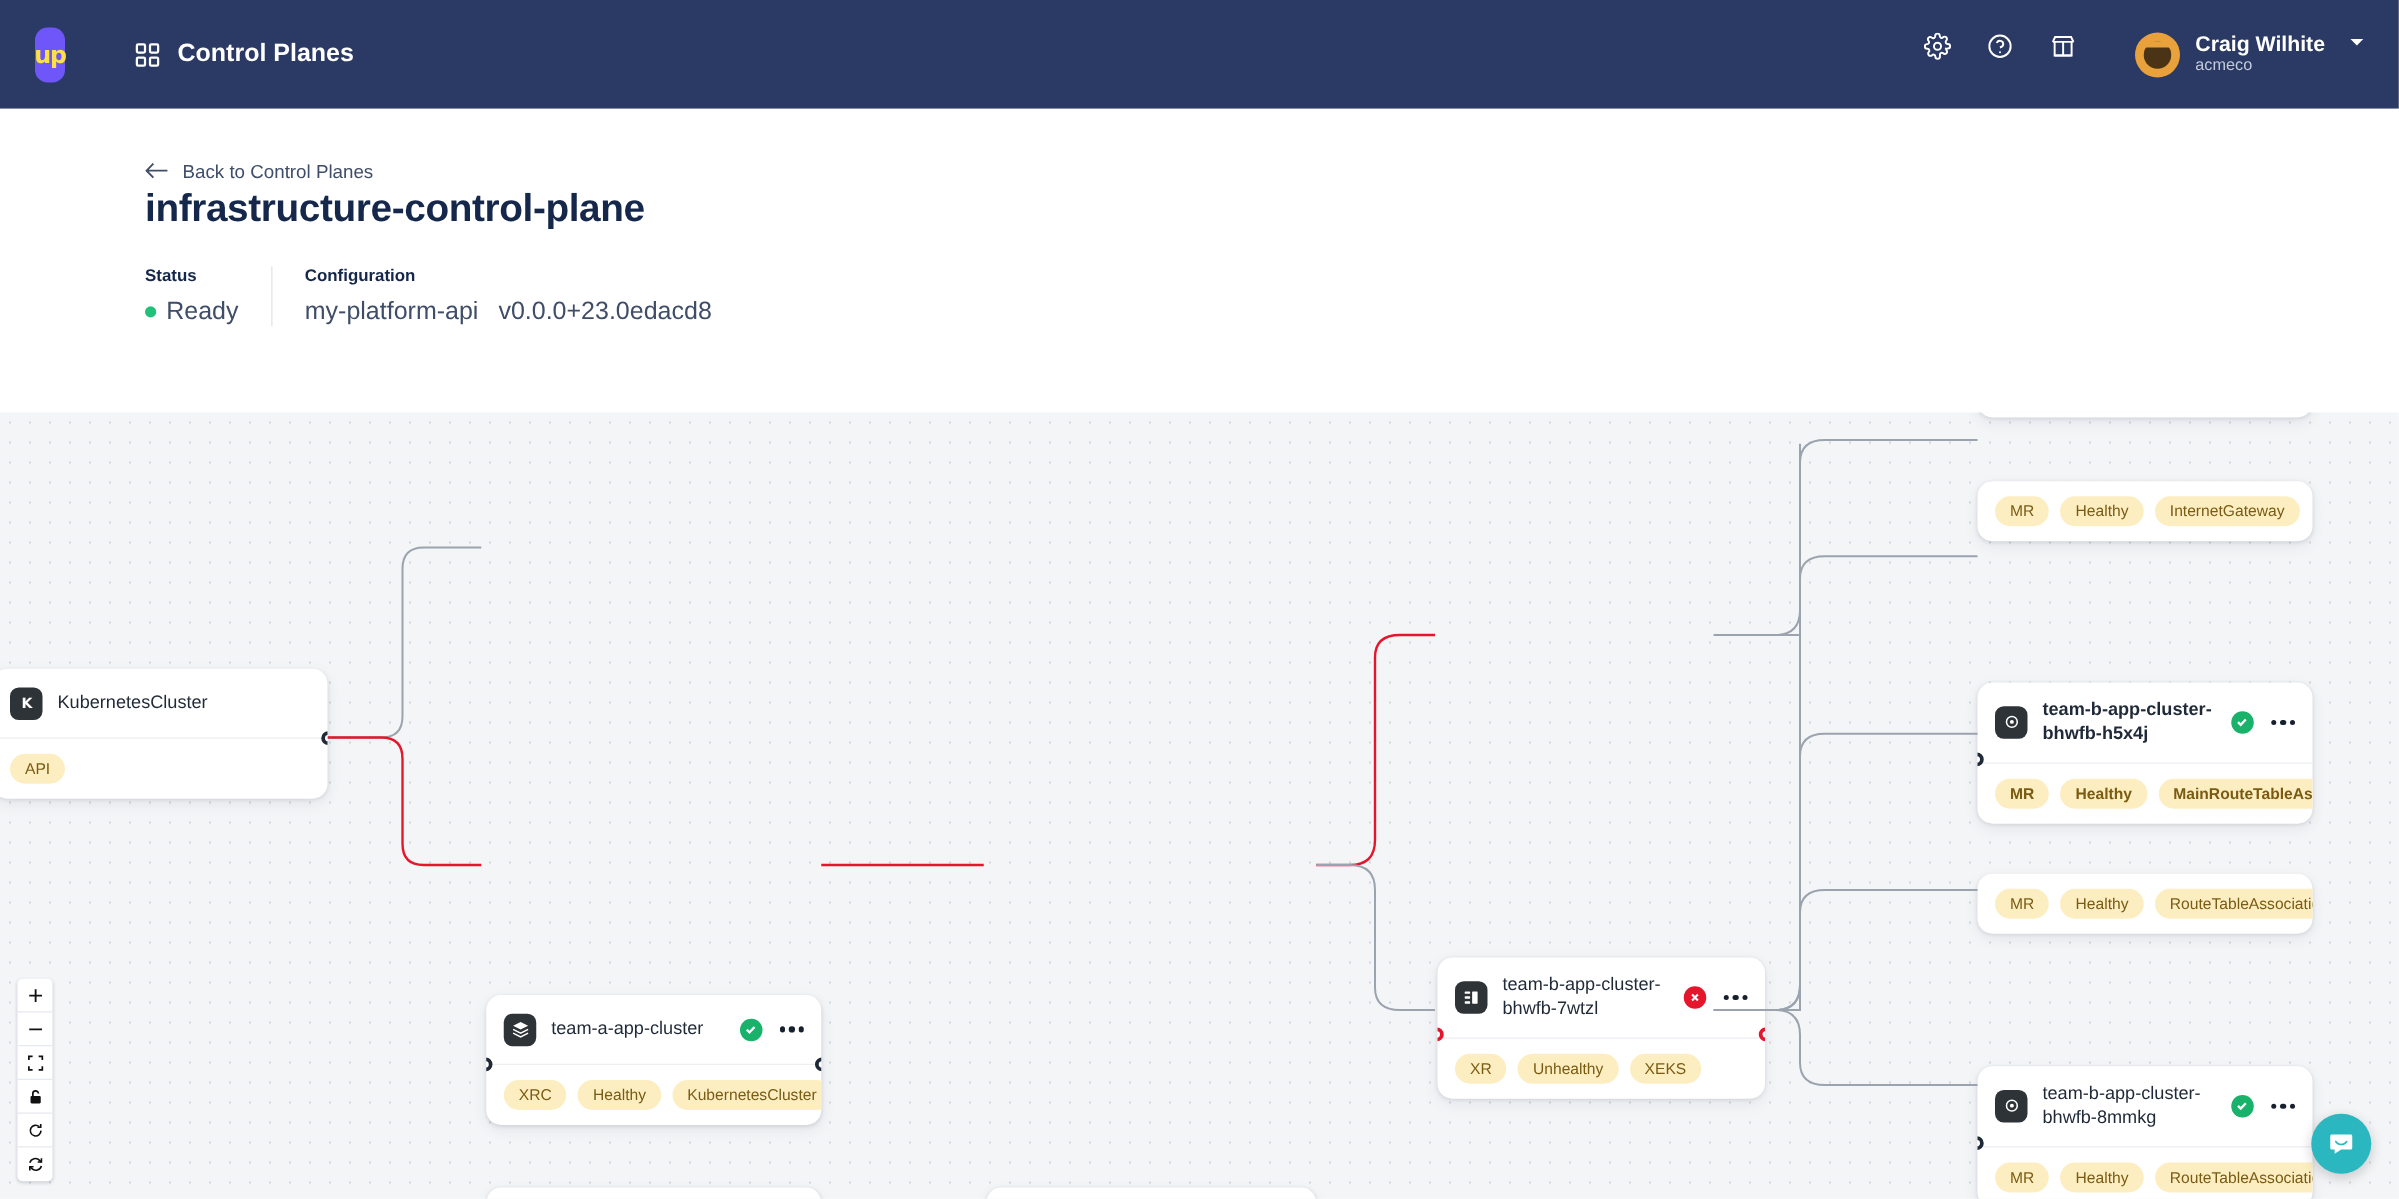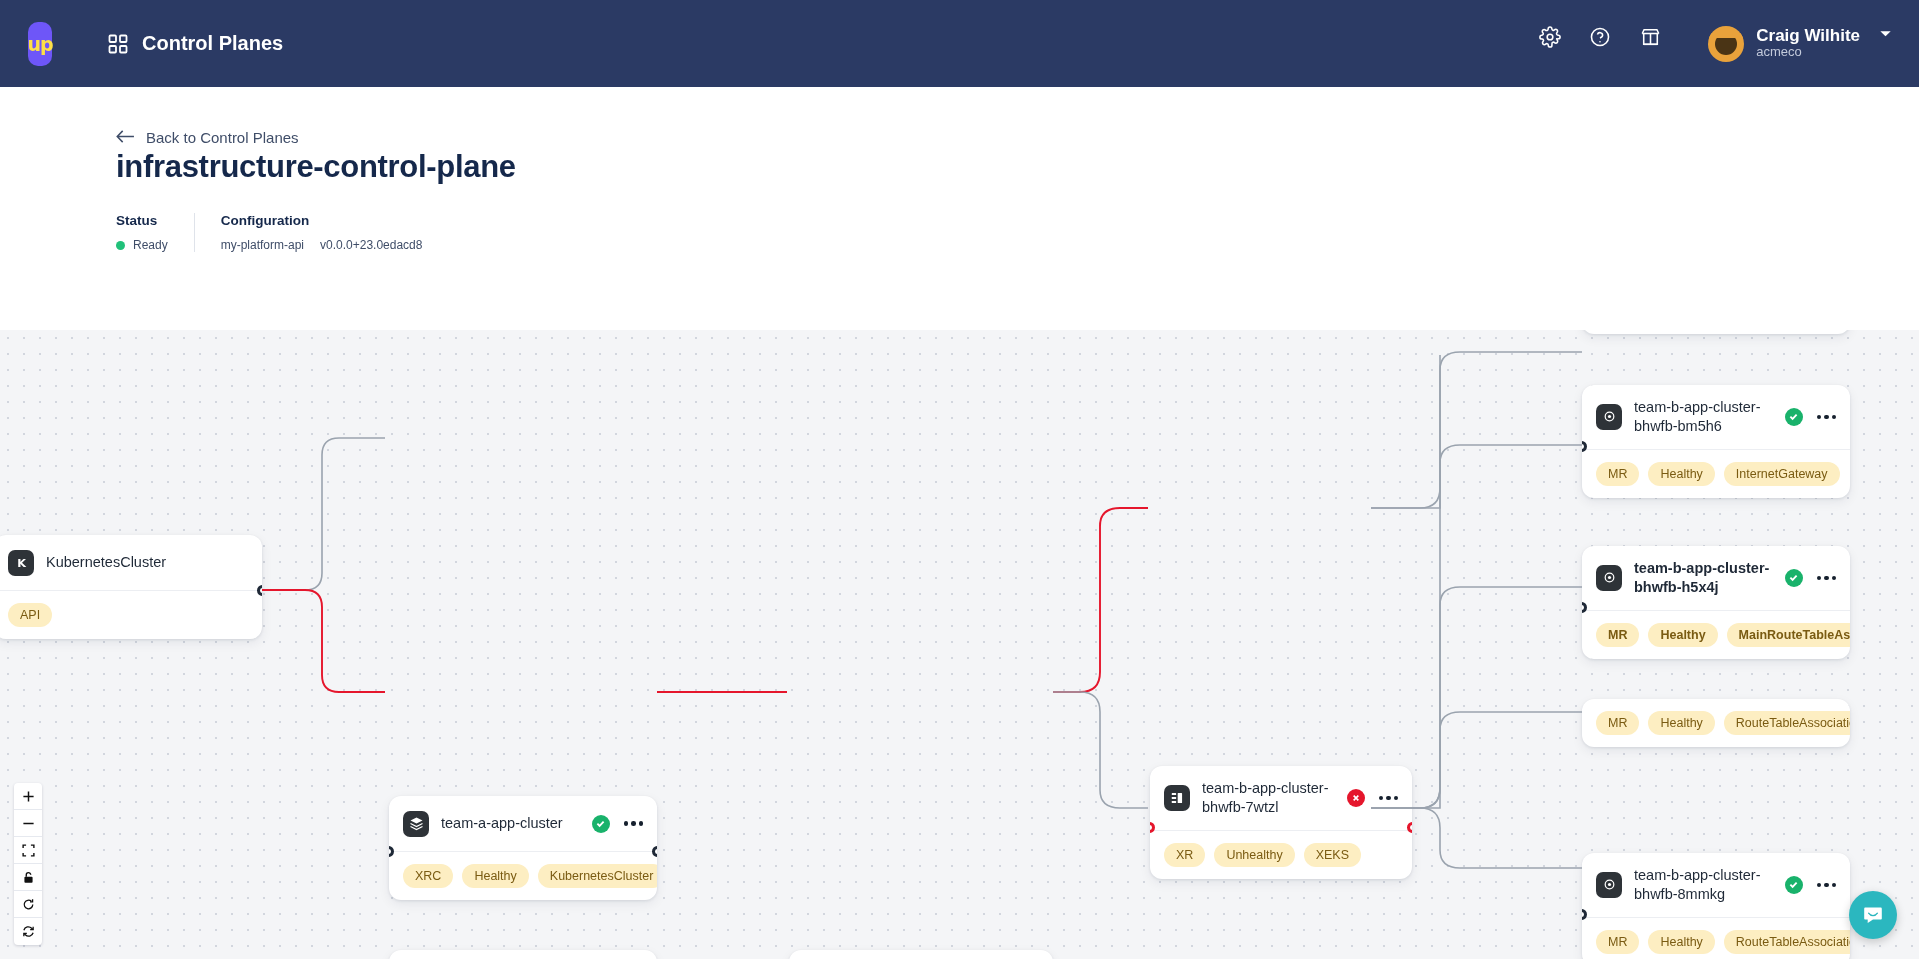--- a/index.html
+++ b/index.html
@@ -59,21 +59,21 @@
     color: #3f4d68; font-size: 15px; cursor: pointer;
   }
   .page-title {
     position: absolute; left: 116px; top: 62px;
     font-size: 31px; font-weight: bold; color: #15284b;
     letter-spacing: -0.3px;
   }
   .meta-row { position: absolute; left: 116px; top: 126px; display: flex; }
   .meta-block { display: flex; flex-direction: column; gap: 10px; }
   .meta-label { font-size: 13.5px; font-weight: bold; color: #15284b; }
-  .meta-value { font-size: 12px; color: #3f4d68; display: flex; align-items: center; gap: 8px; }
+  .meta-value { font-size: 20px; color: #3f4d68; display: flex; align-items: center; gap: 8px; }
   .status-dot { width: 9px; height: 9px; border-radius: 50%; background: #21c17a; }
   .meta-divider { width: 1px; background: #dfe3ea; margin: 0 26px; align-self: stretch; }
   .cfg-ver { color: #3f4d68; }
 
   .tabs { position: absolute; left: 116px; top: 272px; display: flex; gap: 0; }
   .tab {
     font-size: 16.5px; font-weight: bold; color: #15284b;
     padding: 0 22px 16px 22px; cursor: pointer;
     border-bottom: 3px solid transparent;
   }
@@ -363,39 +363,20 @@
     <div class="node-tags">
       <span class="tag">XR</span>
       <span class="tag">Unhealthy</span>
       <span class="tag">XEKS</span>
     </div>
     <div class="handle red" style="left:-6px; top:56px;"></div>
     <div class="handle red" style="right:-6px; top:56px;"></div>
   </div>
 
   <div class="node" style="left:1582px; top:55px; width:268px;">
-    <div class="node-head">
-      <div class="node-icon">
-        <svg width="15" height="15" viewBox="0 0 16 16" fill="none" stroke="#fff" stroke-width="1.3">
-          <circle cx="8" cy="8" r="4.6"></circle>
-            <circle cx="8" cy="8" r="1.7" fill="#fff" stroke="none"></circle>
-        </svg>
-      </div>
-      <div class="node-name">team-b-app-cluster-bhwfb-bm5h6</div>
-      <div class="status-icon ok">
-        <svg width="11" height="11" viewBox="0 0 12 12" fill="none" stroke="#fff" stroke-width="2">
-            <path d="M2.6 6.2 5 8.6 9.4 3.9"></path>
-          </svg>
-      </div>
-      <div class="dots">
-          <span></span>
-          <span></span>
-          <span></span>
-        </div>
-    </div>
     <div class="node-tags">
       <span class="tag">MR</span>
       <span class="tag">Healthy</span>
       <span class="tag">InternetGateway</span>
     </div>
     <div class="handle" style="left:-6px; top:56px;"></div>
   </div>
 
   <div class="node" style="left:1582px; top:216px; width:268px;font-weight:bold;">
     <div class="node-head">

